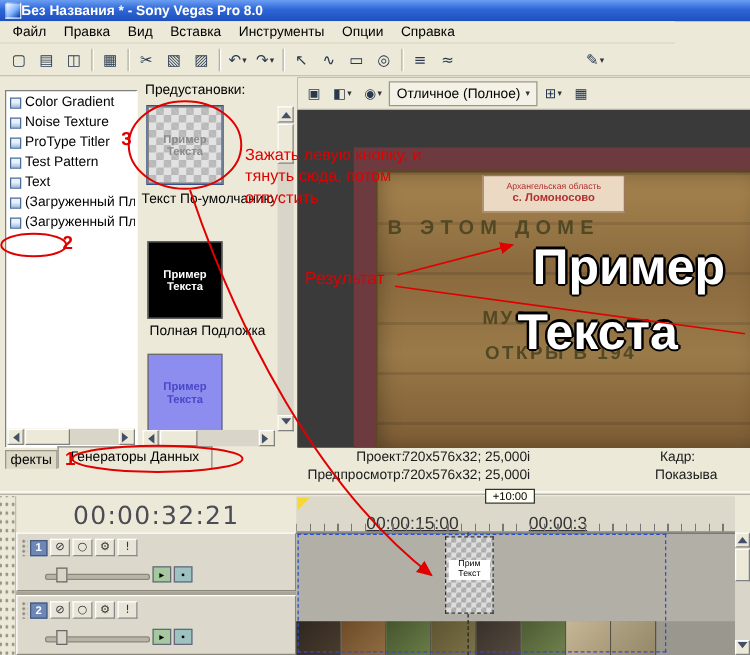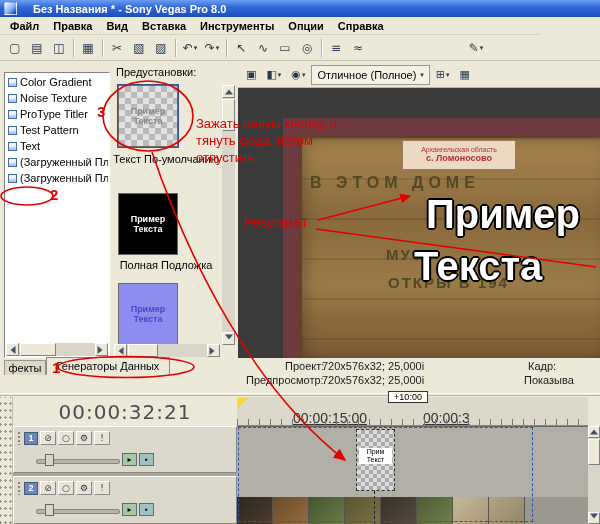--- a/index.html
+++ b/index.html
@@ -1,25 +1,25 @@
 <!DOCTYPE html>
 <html><head>
 <meta charset="utf-8">
 <style>
   html,body{margin:0;padding:0;background:#888;}
   #root{position:relative;width:600px;height:524px;overflow:hidden;background:#ece9d8;
         font-family:"Liberation Sans",sans-serif;font-size:11px;color:#000;}
   .abs{position:absolute;}
 
   
-  .titlebar{left:0;top:0;width:600px;height:17px;display:flex;align-items:center;gap:16px;padding:0 4px;box-sizing:border-box;
+  .titlebar{left:0;top:0;width:600px;height:17px;display:flex;align-items:center;gap:0;padding:0 4px;box-sizing:border-box;
     background:linear-gradient(180deg,#6a9ef2 0%,#2f66d8 45%,#1d4fba 100%);color:#fff;font-weight:bold;font-size:11px;}
   .appicon{width:11px;height:11px;flex:none;background:linear-gradient(135deg,#ffffff,#7fb2ff 55%,#00339e);border:1px solid rgba(255,255,255,.4);}
   .menubar{left:0;top:17px;width:540px;height:18px;display:flex;align-items:center;padding-left:3px;box-sizing:border-box;
-    background:#ece9d8;border-bottom:1px solid #d9d5c6;font-weight:bold;}
+    background:#ece9d8;border-bottom:1px solid #d9d5c6;}
   .menubar span{padding:2px 7px;}
   .toolbar{left:0;top:35px;width:600px;height:26px;display:flex;align-items:center;padding:0 4px;box-sizing:border-box;
     background:#ece9d8;border-bottom:1px solid #c6c2b4;}
   .tb{width:22px;height:22px;flex:none;border:1px solid transparent;background:transparent;padding:0;
     display:flex;align-items:center;justify-content:center;font-size:12px;color:#27384f;font-family:"DejaVu Sans",sans-serif;}
   .tbsep{width:1px;height:18px;background:#b4b0a2;box-shadow:1px 0 0 #fff;margin:0 3px;flex:none;}
   .caret{font-size:7px;color:#333;margin-left:1px;font-family:"DejaVu Sans",sans-serif;}
 
   .sunken{border:1px solid;border-color:#808080 #ffffff #ffffff #808080;}
 
@@ -67,21 +67,21 @@
   .pvb{height:20px;border:1px solid transparent;background:transparent;display:flex;align-items:center;justify-content:center;
     padding:0 3px;font-size:11px;color:#27384f;font-family:"DejaVu Sans",sans-serif;}
   .pv-dd{height:18px;display:flex;align-items:center;gap:3px;padding:0 5px;border:1px solid #9a968a;background:#f4f1e6;font-size:11px;}
   .video{position:absolute;left:0;top:26px;width:362px;height:270px;background:#3a3a3a;overflow:hidden;}
   .frame{position:absolute;left:45px;top:30px;width:317px;height:256px;background:#6d3a3f;overflow:hidden;}
   .plaque{position:absolute;left:17px;top:18px;right:-12px;bottom:10px;
     background:linear-gradient(180deg,#a8854f 0%,#8a6a3e 35%,#9a7a48 65%,#7a5a33 100%);
     border:2px solid #5d4526;box-shadow:inset 0 0 18px rgba(0,0,0,.35);}
   .plaque:before{content:"";position:absolute;inset:0;
     background:repeating-linear-gradient(180deg,rgba(0,0,0,.10) 0 2px,transparent 2px 40px);}
-  .sign{position:absolute;left:100px;top:2px;width:112px;height:28px;background:#ecd9c4;border:1px solid #9a7a5a;
+  .sign{position:absolute;left:84px;top:2px;width:112px;height:28px;background:#ecd9c4;border:1px solid #9a7a5a;
     display:flex;flex-direction:column;align-items:center;justify-content:center;line-height:1.1;text-align:right;}
   .sign-l1{font-size:7px;color:#b03030;}
   .sign-l2{font-size:9px;color:#b03030;font-weight:bold;}
   .carved{position:absolute;color:#4a4422;font-weight:bold;white-space:nowrap;opacity:.9;}
   .cv1{left:8px;top:36px;font-size:16px;letter-spacing:5px;}
   .cv2{left:84px;top:108px;font-size:15px;letter-spacing:2px;}
   .cv3{left:86px;top:136px;font-size:15px;letter-spacing:2px;}
   .ovl{position:absolute;color:#fff;font-weight:bold;font-size:40px;white-space:nowrap;z-index:3;
     text-shadow:-2px 0 0 #000,2px 0 0 #000,0 -2px 0 #000,0 2px 0 #000,-1px -1px 0 #000,1px 1px 0 #000,-1px 1px 0 #000,1px -1px 0 #000;}
   .ovl1{left:124px;top:54px;}

